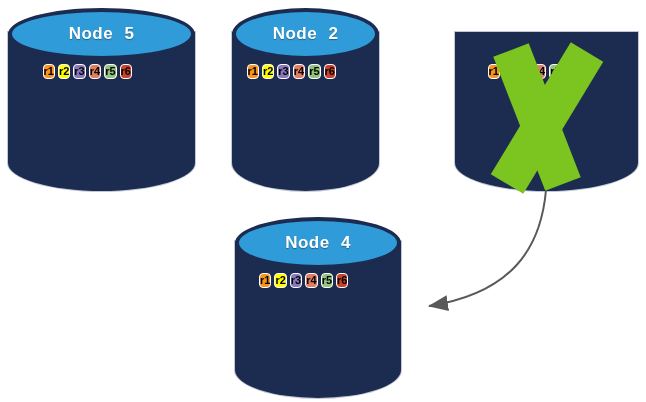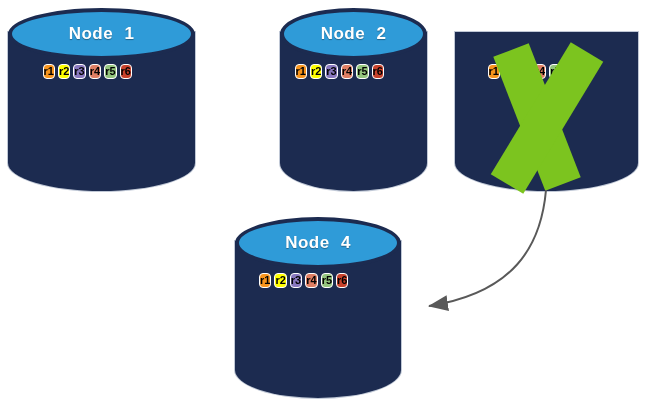--- a/index.html
+++ b/index.html
@@ -70,33 +70,33 @@
   .arrow-head { fill: var(--arrow, #595959); }
 </style>
 </head>
 <body>
 
 <div class="canvas">
 
   <div class="node" style="left:8px; top:8px; width:187px; height:183px;">
     <div class="cyl-body"></div>
     <div class="cyl-top">
-      <span class="node-title">Node 1</span>
+      <span class="node-title">Node 5</span>
     </div>
     <div class="rows">
       <div class="row" style="background-color: rgb(247, 148, 29);">r1</div>
       <div class="row" style="background-color: rgb(255, 255, 0);">r2</div>
       <div class="row" style="background-color: rgb(136, 120, 190);">r3</div>
       <div class="row" style="background-color: rgb(223, 126, 99);">r4</div>
       <div class="row" style="background-color: rgb(147, 196, 125);">r5</div>
       <div class="row" style="background-color: rgb(200, 65, 43);">r6</div>
     </div>
   </div>
 
-  <div class="node" style="left:232px; top:8px; width:147px; height:183px;margin-left:48px;">
+  <div class="node" style="left:232px; top:8px; width:147px; height:183px;">
     <div class="cyl-body"></div>
     <div class="cyl-top">
       <span class="node-title">Node 2</span>
     </div>
     <div class="rows">
       <div class="row" style="background-color: rgb(247, 148, 29);">r1</div>
       <div class="row" style="background-color: rgb(255, 255, 0);">r2</div>
       <div class="row" style="background-color: rgb(136, 120, 190);">r3</div>
       <div class="row" style="background-color: rgb(223, 126, 99);">r4</div>
       <div class="row" style="background-color: rgb(147, 196, 125);">r5</div>

